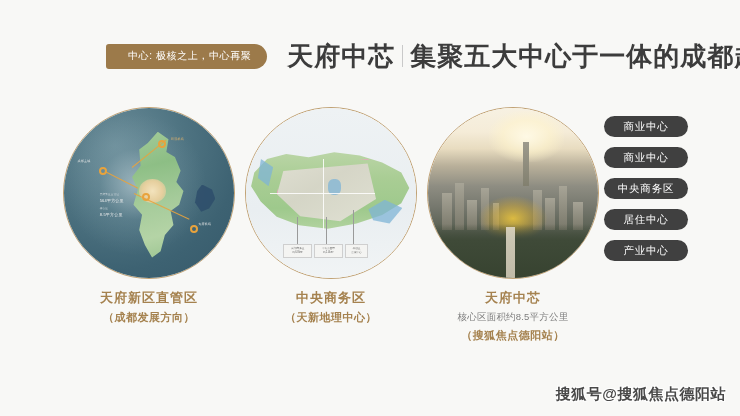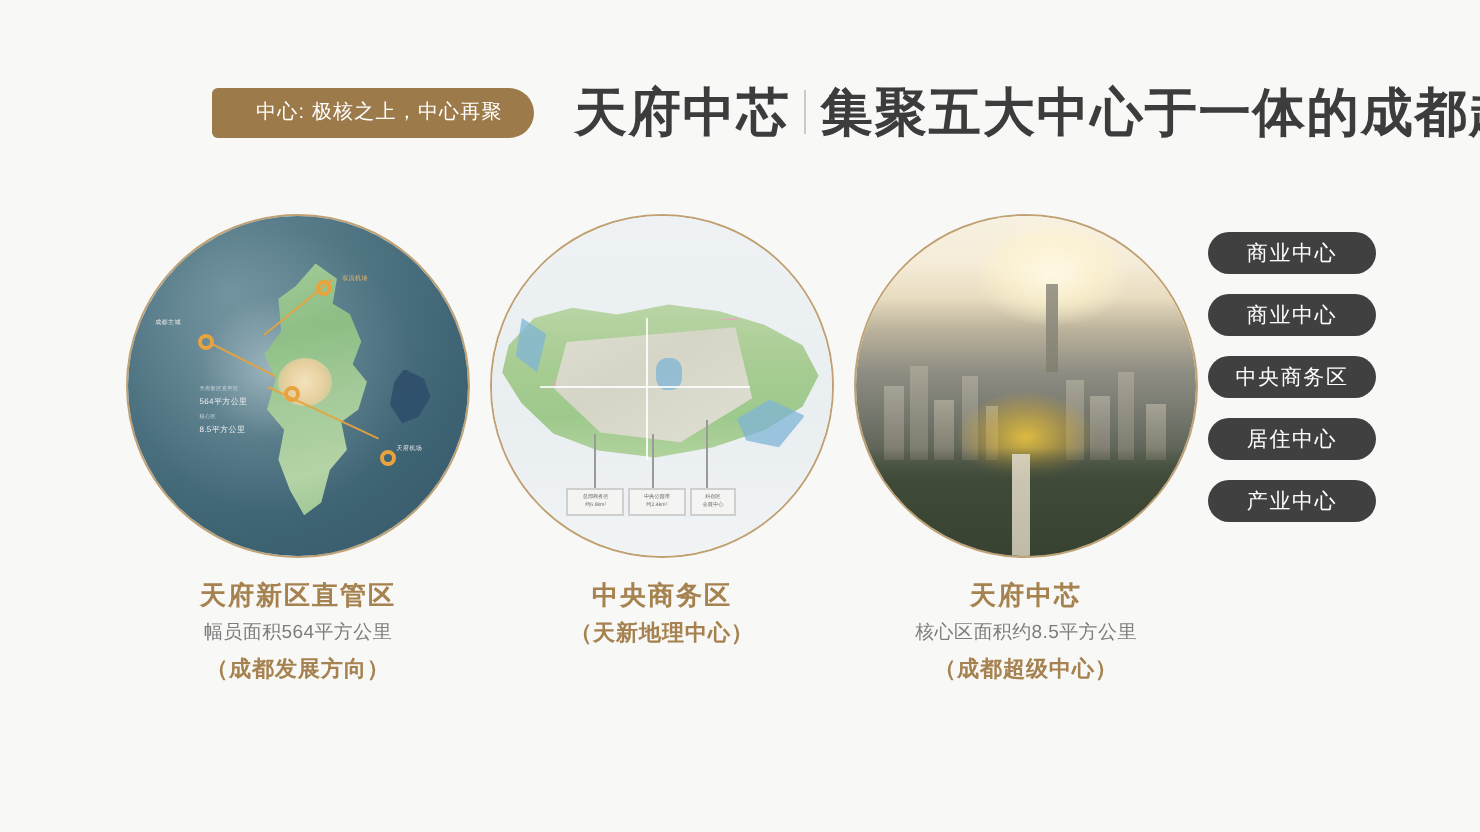--- a/index.html
+++ b/index.html
@@ -491,38 +491,38 @@
           <div class="pc-river"></div>
         </div>
       </div>
     </div>
   </div>
 
   <div class="captions">
 
     <div class="caption-col c1">
       <div class="cap-title">天府新区直管区</div>
-      <div class="cap-sub">幅员面积564平方公里</div>
       <div class="cap-note">（成都发展方向）</div>
     </div>
 
     <div class="caption-col c2">
       <div class="cap-title">中央商务区</div>
       <div class="cap-note">（天新地理中心）</div>
     </div>
 
     <div class="caption-col c3">
       <div class="cap-title">天府中芯</div>
       <div class="cap-sub">核心区面积约8.5平方公里</div>
-      <div class="cap-note">（成都超级中心）</div>
+      <div class="cap-note">（搜狐焦点德阳站）</div>
     </div>
   </div>
 
   <div class="pills">
     <div class="pill">商业中心</div>
     <div class="pill">商业中心</div>
     <div class="pill">中央商务区</div>
     <div class="pill">居住中心</div>
     <div class="pill">产业中心</div>
   </div>
 
+  <div class="watermark">搜狐号@搜狐焦点德阳站</div>
 
 </div>
 
 </body></html>

